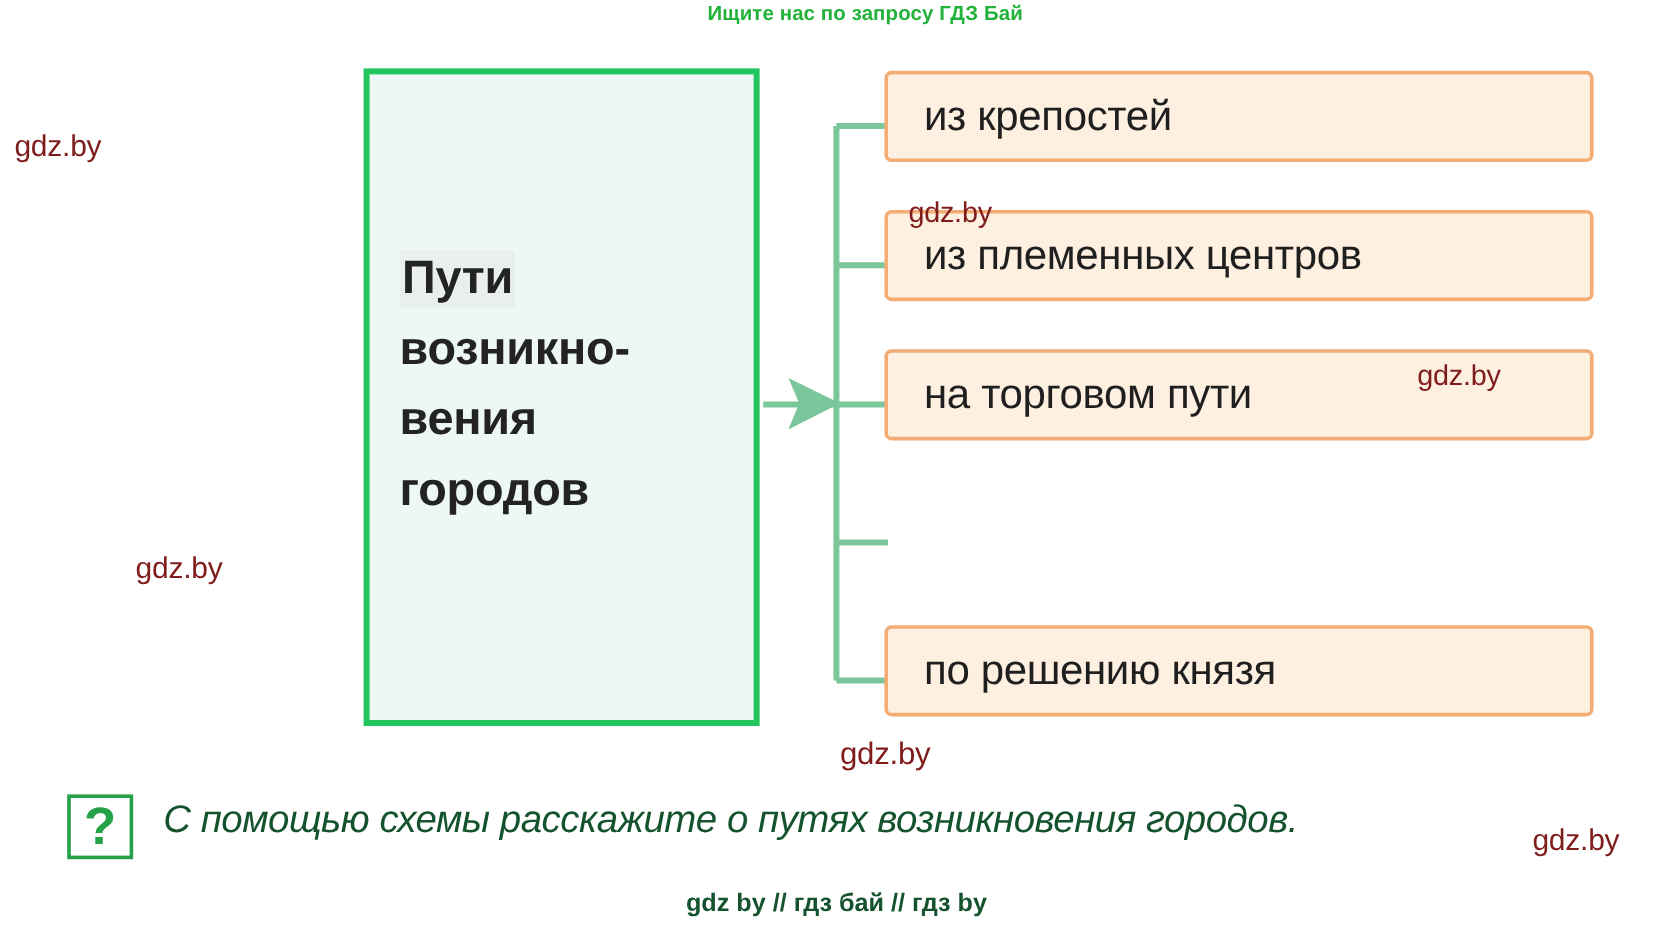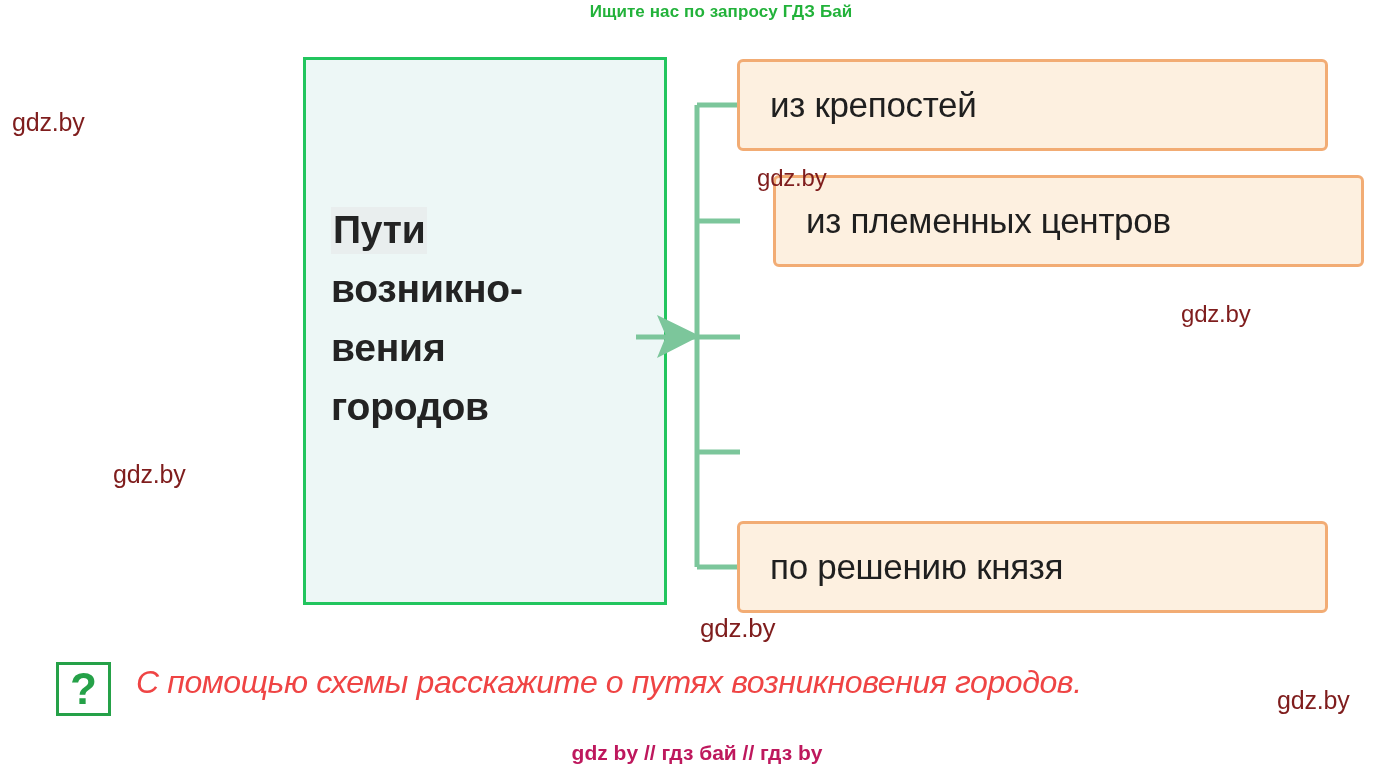--- a/index.html
+++ b/index.html
@@ -31,24 +31,24 @@
     letter-spacing: 0.1px;
     white-space: nowrap;
     margin-left: 24px;
   }
 
   
   .main-box {
     position: absolute;
     left: 303px;
     top: 57px;
-    width: 364px;
+    width: 330px;
     height: 548px;
     background: #edf7f6;
-    border: 3px solid #22c55e;
+    border: 5px solid #22c55e;
     box-sizing: border-box;
   }
   .main-box-text {
     position: absolute;
     left: 25px;
     top: 140px;
     width: 290px;
     color: #232323;
     font-size: 39px;
     font-weight: bold;
@@ -68,38 +68,38 @@
     width: 1394px;
     height: 773px;
     pointer-events: none;
   }
 
   
   .leaf-box {
     position: absolute;
     left: 737px;
     width: 591px;
-    height: 92px;
+    height: 76px;
     background: #fdf0e0;
     border: 3px solid #f2ac74;
     border-radius: 6px;
     box-sizing: border-box;
   }
   .leaf-label {
     position: absolute;
     left: 30px;
     top: 50%;
     transform: translateY(-50%);
     color: #1f1f1f;
     font-size: 35px;
     letter-spacing: -0.3px;
     white-space: nowrap;
   }
   .b1 { top: 59px; }
-  .b2 { top: 175px; margin-left: 36px; }
+  .b2 { top: 175px; }
   .b3 { top: 291px; }
   .b4 { top: 406px; }
   .b5 { top: 521px; text-align: center; }
 
   
   .wm {
     position: absolute;
     color: #7f1d1d;
     font-size: 25px;
     letter-spacing: -0.2px;
@@ -132,35 +132,35 @@
     text-align: center;
     color: #25a148;
     font-size: 44px;
     font-weight: bold;
     line-height: 1;
   }
   .q-text {
     position: absolute;
     left: 136px;
     top: 664px;
-    color: #ef4444;
+    color: #14532d;
     font-size: 32px;
     font-style: italic;
     letter-spacing: -0.4px;
     white-space: nowrap;
   }
 
   
   .footer {
     position: absolute;
     left: 0;
     top: 741px;
     width: 1394px;
     text-align: center;
-    color: #be185d;
+    color: #14532d;
     font-size: 21px;
     font-weight: bold;
     white-space: nowrap;
   }
 </style>
 </head>
 <body>
 
 <div id="page">
 
@@ -189,20 +189,23 @@
 
     <polygon points="657,315 700,336 657,358 666,336" fill="#7cc69b"></polygon>
   </svg>
 
   <div class="leaf-box b1">
     <div class="leaf-label">из крепостей</div>
   </div>
   <div class="leaf-box b2">
     <div class="leaf-label">из племенных центров</div>
   </div>
+  <div class="leaf-box b3">
+    <div class="leaf-label">на торговом пути</div>
+  </div>
   <div class="leaf-box b5">
     <div class="leaf-label">по решению князя</div>
   </div>
 
   <div class="wm wm-a">gdz.by</div>
   <div class="wm wm-b">gdz.by</div>
   <div class="wm wm-c">gdz.by</div>
   <div class="wm wm-d">gdz.by</div>
   <div class="wm wm-e">gdz.by</div>
   <div class="wm wm-f">gdz.by</div>

